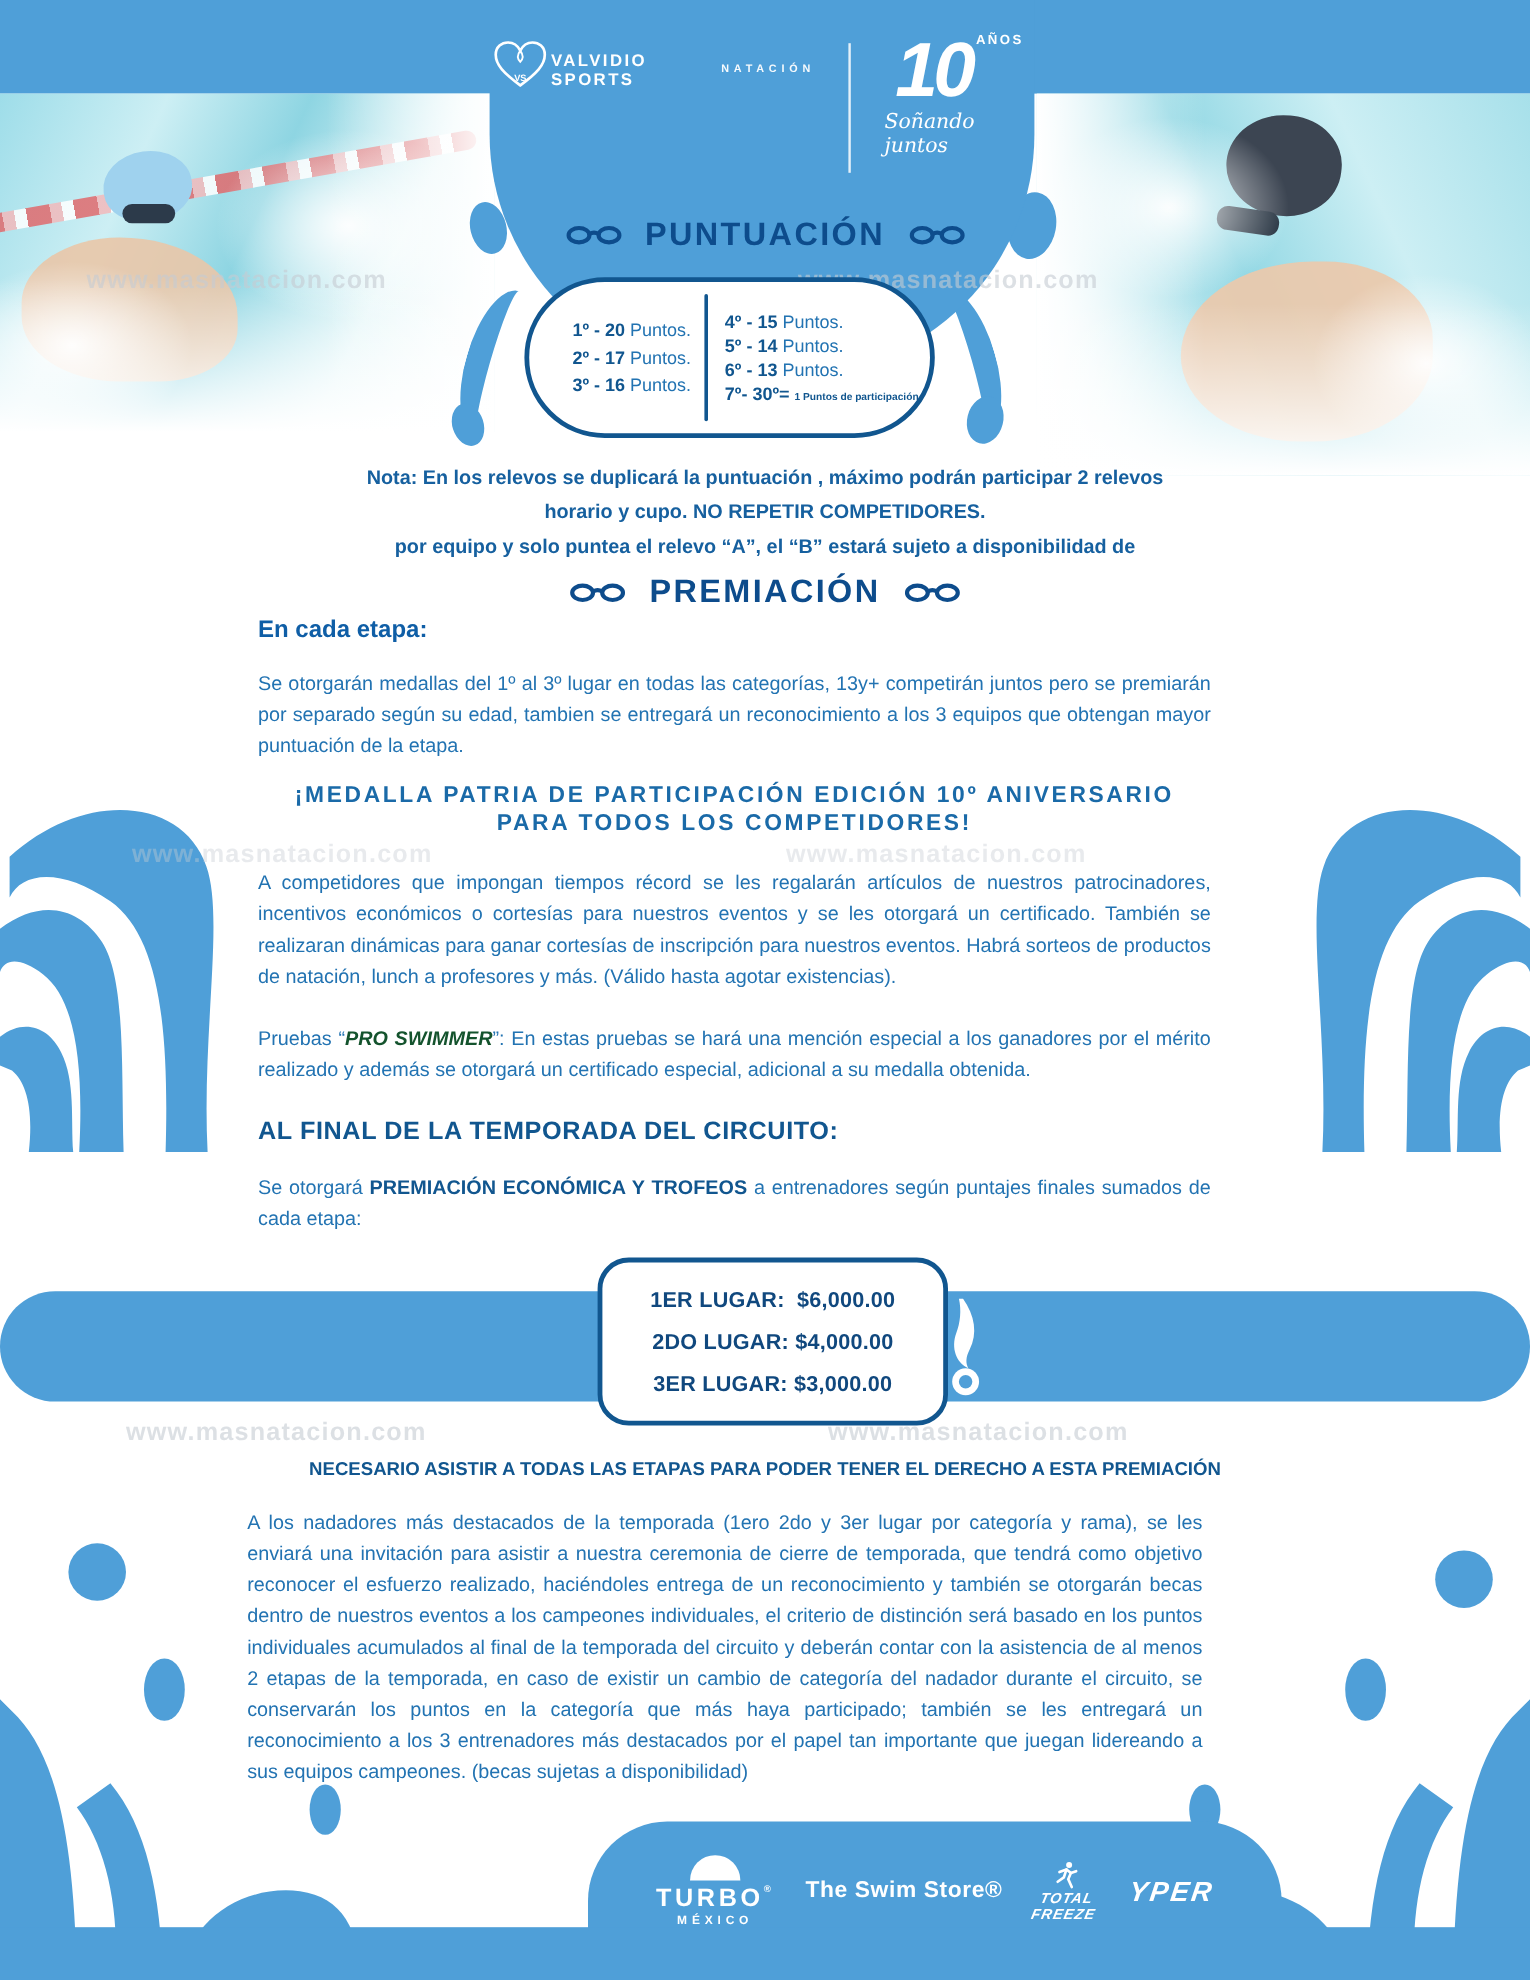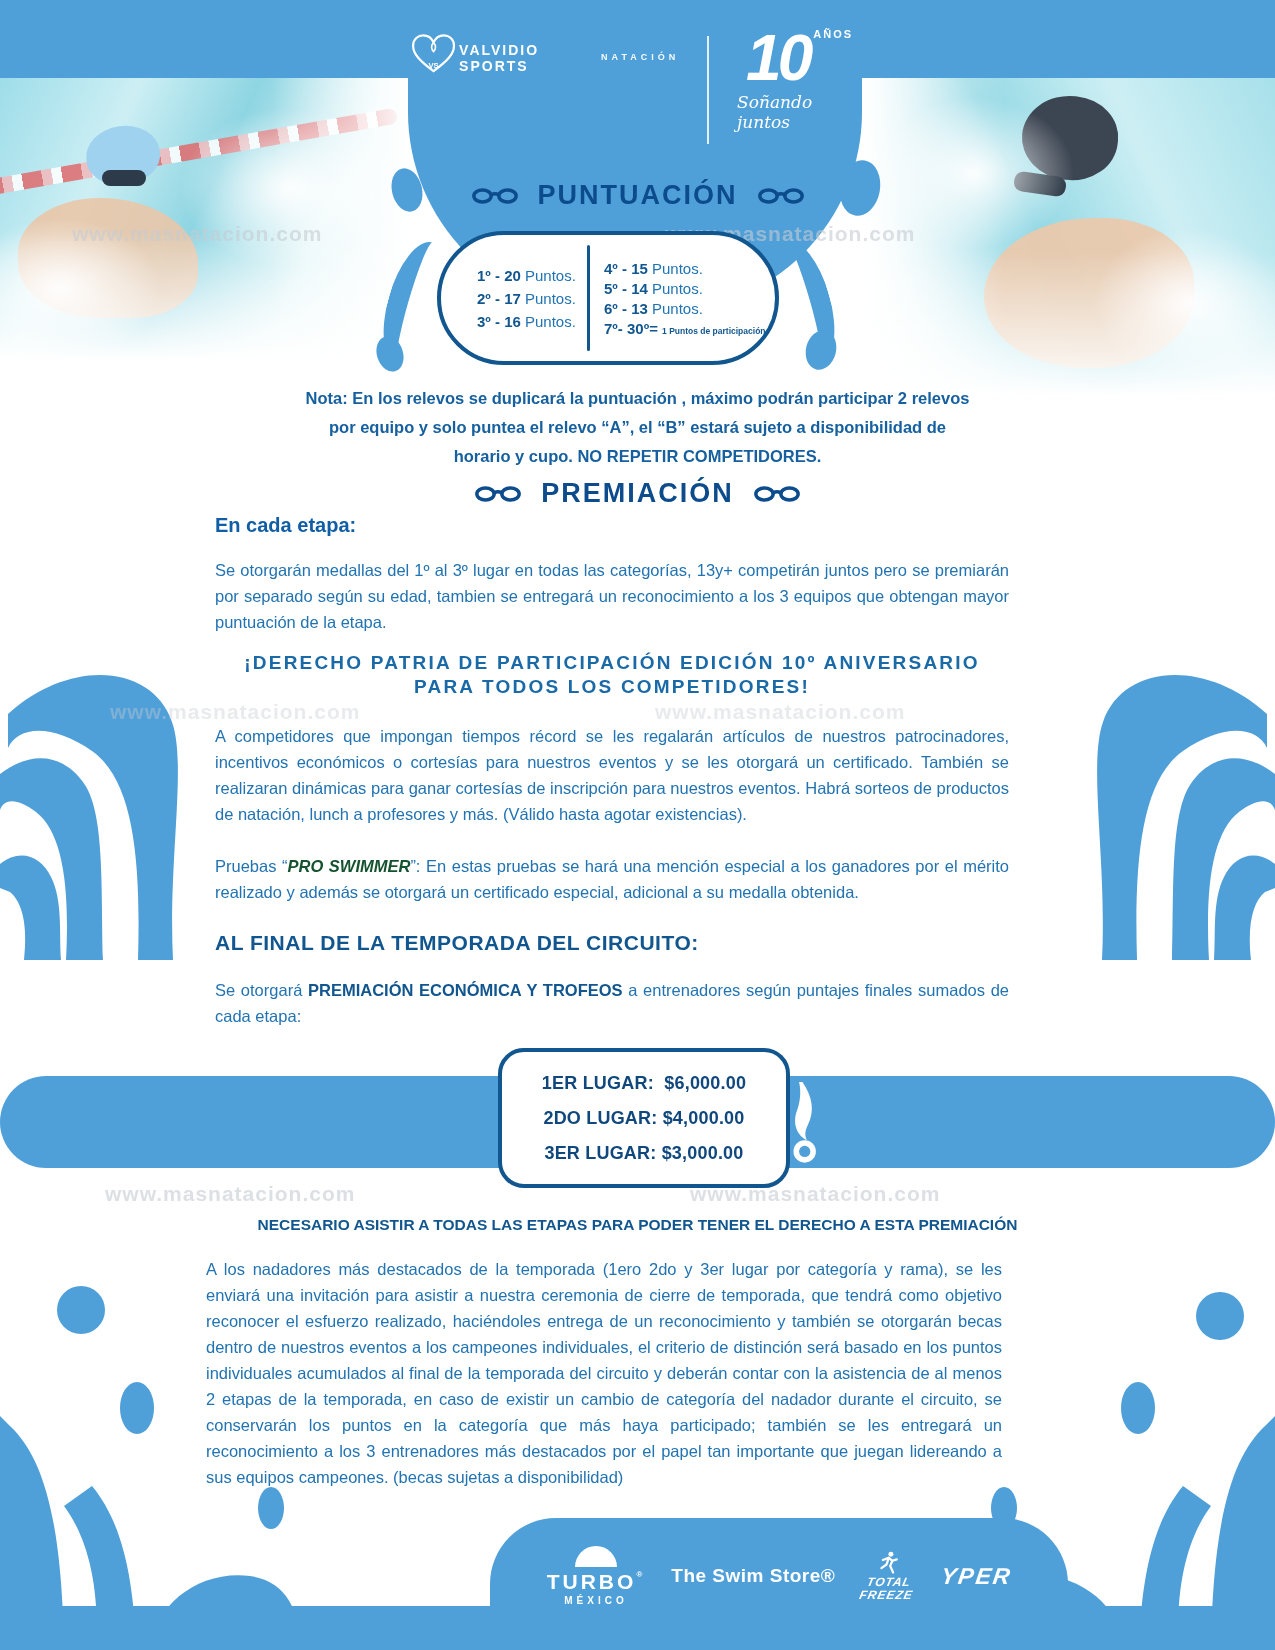--- a/index.html
+++ b/index.html
@@ -199,43 +199,43 @@
     <div class="points-col pr">
       <div class="points-row"><span class="pts-strong">4º -</span> <span class="pts-strong">15</span> <span class="pts-unit">Puntos.</span></div>
       <div class="points-row"><span class="pts-strong">5º -</span> <span class="pts-strong">14</span> <span class="pts-unit">Puntos.</span></div>
       <div class="points-row"><span class="pts-strong">6º -</span> <span class="pts-strong">13</span> <span class="pts-unit">Puntos.</span></div>
       <div class="points-row"><span class="pts-strong">7º- 30º=</span> <span class="pts-note">1 Puntos de participación</span></div>
     </div>
   </div>
 
   <div class="nota">
     <div>Nota: En los relevos se duplicará la puntuación , máximo podrán participar 2 relevos</div>
+    <div>horario y cupo. NO REPETIR COMPETIDORES.</div>
     <div>por equipo y solo puntea el relevo “A”, el  “B” estará sujeto a disponibilidad de</div>
-    <div>horario y cupo. NO REPETIR COMPETIDORES.</div>
   </div>
 
   <div class="section-title" style="top:478px;">
     <svg class="goggles" viewBox="0 0 52 18" width="50" height="18" fill="none" stroke="currentColor" stroke-width="3.6" stroke-linecap="round">
       <ellipse cx="13" cy="9" rx="9" ry="6.2"></ellipse>
         <ellipse cx="39" cy="9" rx="9" ry="6.2"></ellipse>
         <path d="M22 8 Q26 5.5 30 8"></path>
     </svg>
     <span class="t">PREMIACIÓN</span>
     <svg class="goggles" viewBox="0 0 52 18" width="50" height="18" fill="none" stroke="currentColor" stroke-width="3.6" stroke-linecap="round">
       <ellipse cx="13" cy="9" rx="9" ry="6.2"></ellipse>
         <ellipse cx="39" cy="9" rx="9" ry="6.2"></ellipse>
         <path d="M22 8 Q26 5.5 30 8"></path>
     </svg>
   </div>
 
   <div class="content">
     <div class="stage-heading">En cada etapa:</div>
     <div class="para">Se otorgarán medallas del 1º al 3º lugar en todas las categorías, 13y+ competirán juntos pero se premiarán por separado según su edad, tambien se entregará un reconocimiento a los 3 equipos que obtengan mayor puntuación de la etapa.</div>
     <div class="medal-heading">
-      <div>¡DERECHO PATRIA DE PARTICIPACIÓN EDICIÓN 10º ANIVERSARIO</div>
+      <div>¡MEDALLA PATRIA DE PARTICIPACIÓN EDICIÓN 10º ANIVERSARIO</div>
       <div>PARA TODOS LOS COMPETIDORES!</div>
     </div>
     <div class="para mt24">A competidores que impongan tiempos récord se les regalarán artículos de nuestros patrocinadores, incentivos económicos o cortesías para nuestros eventos y se les otorgará un certificado. También se realizaran dinámicas para ganar cortesías de inscripción para nuestros eventos. Habrá sorteos de productos de natación, lunch a profesores y más. (Válido hasta agotar existencias).</div>
     <div class="para mt26">
       <span>Pruebas “</span><span class="pro-name">PRO SWIMMER</span><span>”: En estas pruebas se hará una mención especial a los ganadores por el mérito realizado y además se otorgará un certificado especial, adicional a su medalla obtenida.</span>
     </div>
     <div class="final-heading mt26">AL FINAL DE LA TEMPORADA DEL CIRCUITO:</div>
     <div class="para mt22">
       <span>Se otorgará </span><span class="strong-inline">PREMIACIÓN ECONÓMICA Y TROFEOS</span><span> a entrenadores según puntajes finales sumados de cada etapa:</span>
     </div>

